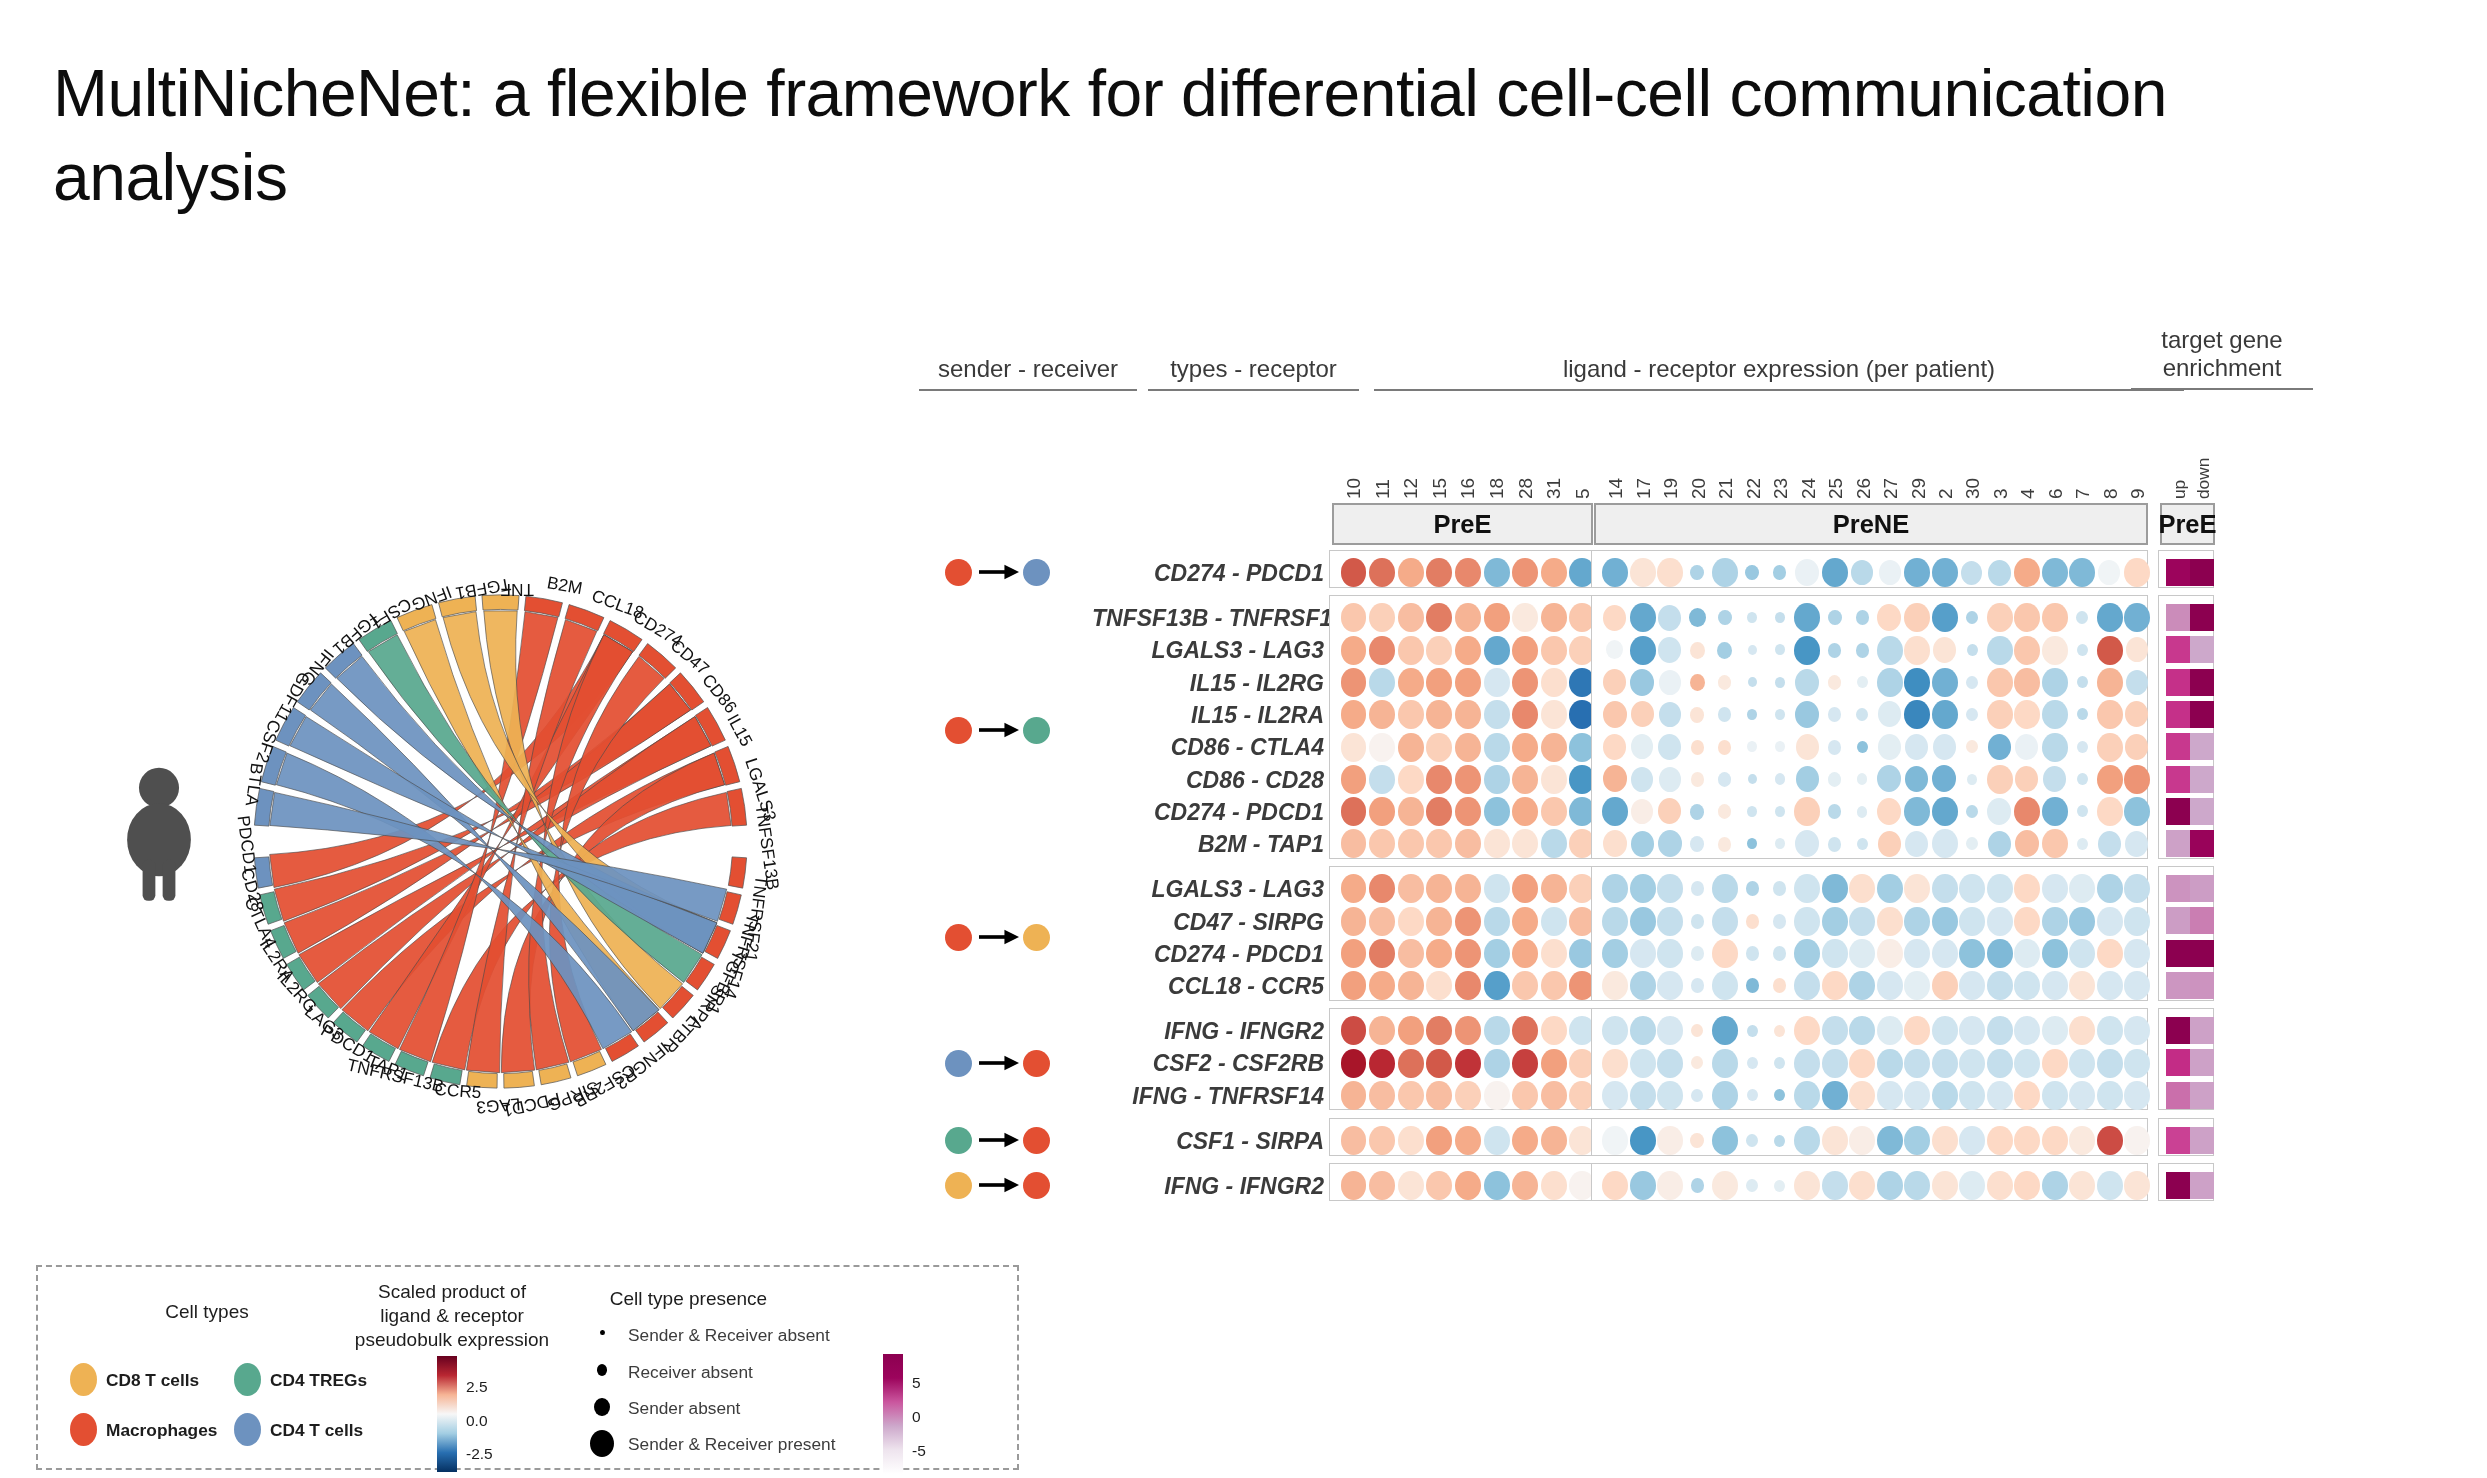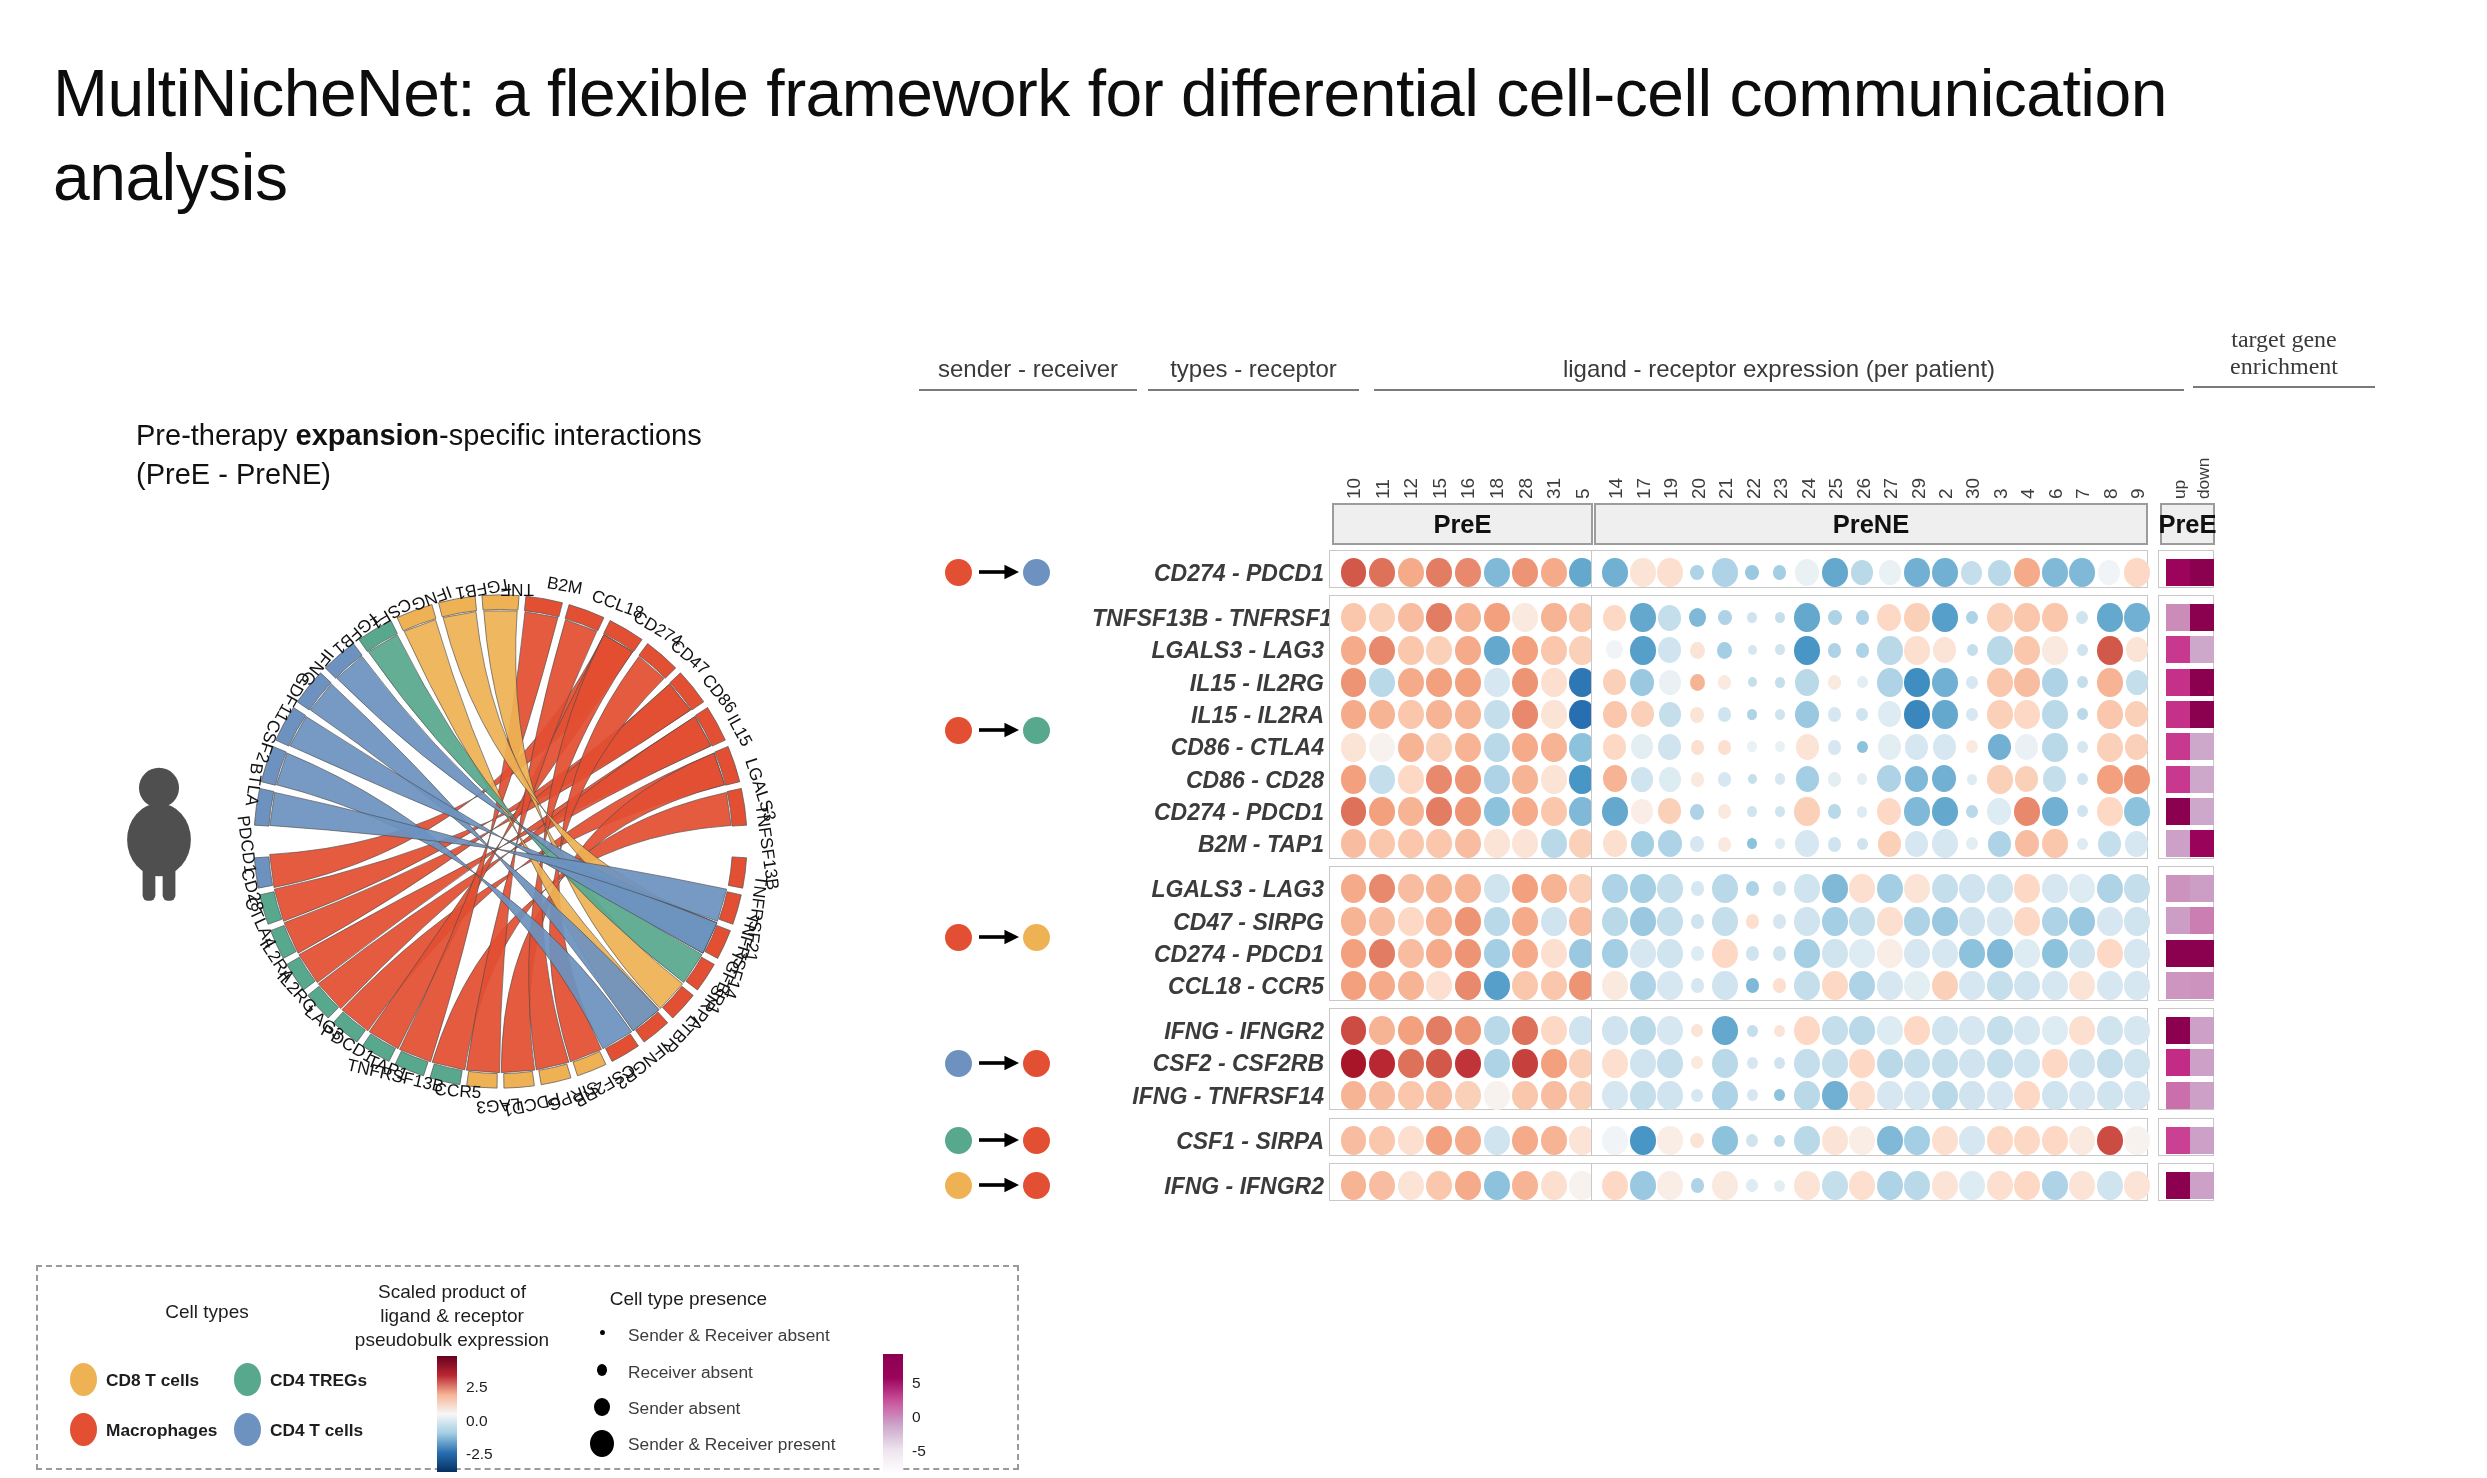--- a/index.html
+++ b/index.html
@@ -51,24 +51,20 @@
   .lg-e{position:absolute;border-radius:50%;}
   .lg-num{position:absolute;font-size:15.5px;color:#1d1d1d;}
   .bar{position:absolute;width:20px;}
 </style>
 </head>
 <body>
 
 <div class="abs" id="title">MultiNicheNet: a flexible framework for differential cell-cell communication analysis</div>
 
 <div class="abs" id="chord-panel">
-  <div class="abs" id="chord-title">
-    <span>Pre-therapy </span><b>expansion</b><span>-specific interactions</span><br>
-    <span>(PreE - PreNE)</span>
-  </div>
 
   <svg class="abs" id="person" viewBox="0 0 90 150">
     <circle cx="45" cy="26" r="22" fill="#4f4f4f"></circle>
     <ellipse cx="45" cy="83" rx="35" ry="40" fill="#4f4f4f"></ellipse>
     <rect x="27" y="105" width="14" height="45" rx="6" fill="#4f4f4f"></rect>
     <rect x="49" y="105" width="14" height="45" rx="6" fill="#4f4f4f"></rect>
   </svg>
 
   <svg class="abs" id="chord-svg" width="692" height="719" viewBox="0 0 760 790">
     <g id="chord-ribbons">
@@ -180,21 +176,21 @@
 
   <div class="grp-head" style="left:0px;top:18px;width:218px;">
     <span class="ul">sender - receiver</span>
   </div>
   <div class="grp-head" style="left:229px;top:18px;width:211px;">
     <span class="ul">types - receptor</span>
   </div>
   <div class="grp-head" style="left:455px;top:18px;width:810px;">
     <span class="ul">ligand - receptor expression (per patient)</span>
   </div>
-  <div class="grp-head" style="left:1274px;top:-11px;width:182px;font-family:Liberation Serif, serif;">
+  <div class="grp-head" style="left:1212px;top:-11px;width:182px;">
     <span style="display:block">target gene</span>
     <span class="ul">enrichment</span>
   </div>
 
   <div id="colnums">
       <div class="colnum" style="left: 424px; top: 107px; height: 55px;">10</div>
       <div class="colnum" style="left: 453px; top: 107px; height: 55px;">11</div>
       <div class="colnum" style="left: 481px; top: 107px; height: 55px;">12</div>
       <div class="colnum" style="left: 510px; top: 107px; height: 55px;">15</div>
       <div class="colnum" style="left: 538px; top: 107px; height: 55px;">16</div>

